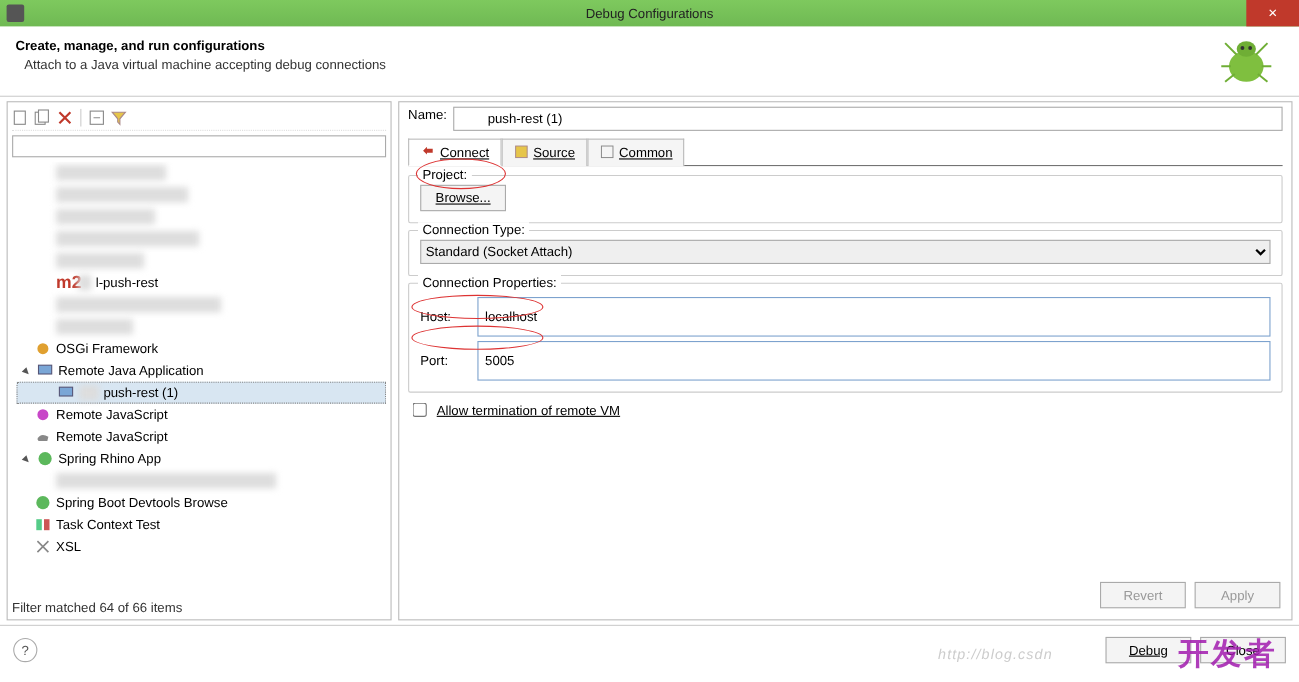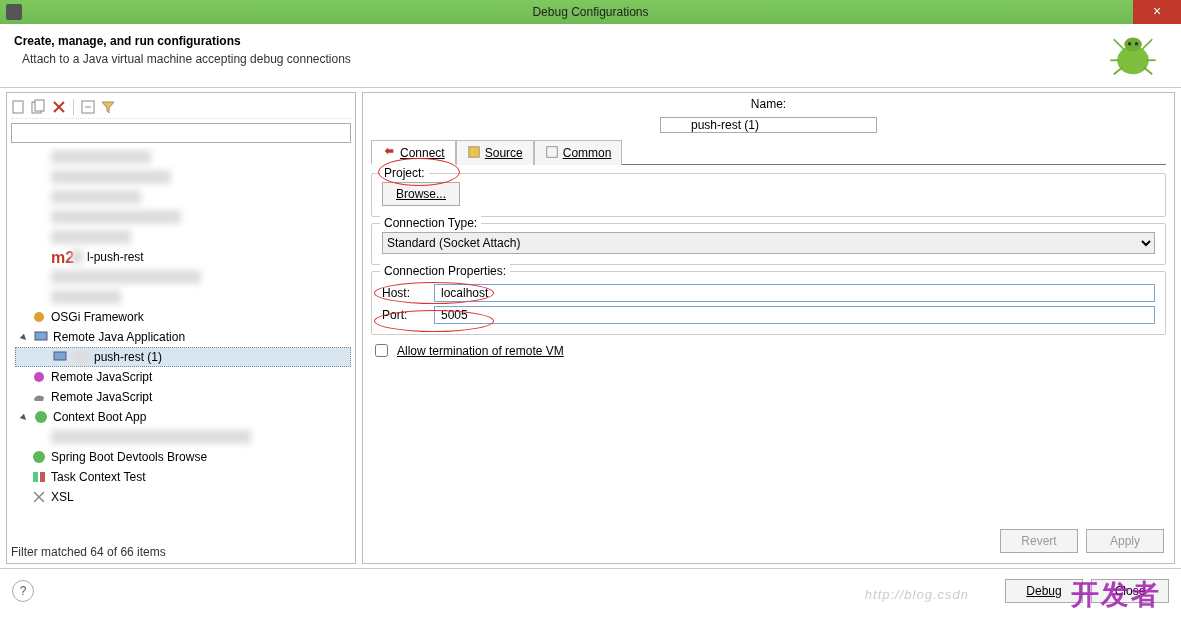--- a/index.html
+++ b/index.html
@@ -21,41 +21,41 @@
 .tree { flex:1; overflow:auto; padding-left:4px; }
 .tree-row { display:flex; align-items:center; height:20px; gap:4px; white-space:nowrap; }
 .indent1 { padding-left:16px; }
 .indent2 { padding-left:36px; }
 .tree-row.selected { background:#d8e6f2; border:1px dotted #888; }
 .tree-icon { width:16px; height:16px; display:inline-block; flex-shrink:0; }
 .expander { width:10px; height:10px; display:inline-block; }
 .blur { filter: blur(3px); color:#999; background:#ddd; height:14px; display:inline-block; }
 .filter-status { font-size:12px; color:#333; padding-top:4px; }
 .right-panel { flex:1; border:1px solid #bbb; display:flex; flex-direction:column; padding:4px 8px; }
-.name-row { display:flex; align-items:center; gap:6px; margin-bottom:6px;flex-direction:column; }
+.name-row { display:flex; align-items:flex-start; gap:6px; margin-bottom:6px; }
 .name-row input { flex:1; height:22px; border:1px solid #aaa; padding:0 30px; }
 .tabs { display:flex; gap:0; border-bottom:1px solid #737373; }
 .tab { border:1px solid #bbb; border-bottom:none; padding:3px 10px; background:#f5f5f5; display:flex; align-items:center; gap:4px; position:relative; top:1px; }
 .tab.active { background:#fff; border-bottom:1px solid #fff; }
 .tab-content { flex:1; padding:8px 0; }
 .group { border:1px solid #ccc; border-radius:2px; padding:8px 10px 10px 10px; margin-bottom:6px; position:relative; }
 .group-label { position:absolute; top:-8px; left:8px; background:#fff; padding:0 4px; font-size:12px; }
 .form-row { display:flex; align-items:center; gap:8px; margin-top:4px; }
 .form-row label { width:44px; }
-.form-row input { flex:1; height:18px; border:1px solid #7da2ce; padding:0 6px; }
+.form-row input { flex:1; height:36px; border:1px solid #7da2ce; padding:0 6px; }
 .proj-row { display:flex; gap:6px; }
 .proj-row input { flex:1; height:22px; border:1px solid #aaa; padding:0 30px; }
 .btn { min-width:78px; height:24px; border:1px solid #aaa; background:#f4f4f4; padding:0 10px; }
 .ctype { width:100%; height:22px; border:1px solid #aaa; }
 .check-row { display:flex; align-items:center; gap:6px; margin-top:6px; }
 .right-buttons { display:flex; justify-content:flex-end; gap:8px; padding:6px 2px; }
 .footer { height:44px; border-top:1px solid #ccc; display:flex; align-items:center; justify-content:space-between; padding:0 12px; }
 .help-icon { width:22px; height:22px; border:1px solid #aaa; border-radius:50%; text-align:center; line-height:20px; color:#555; }
 .watermark { position:absolute; right:20px; bottom:6px; font-size:28px; font-weight:bold; color:#a21caf; letter-spacing:2px; pointer-events:none; opacity:.85; font-family: "Microsoft YaHei", sans-serif; }
-.watermark-url { position:absolute; right:212px; bottom:18px; font-size:13px; color:#ccc; font-style:italic; letter-spacing:1px; pointer-events:none; }
+.watermark-url { position:absolute; right:224px; bottom:18px; font-size:13px; color:#ccc; font-style:italic; letter-spacing:1px; pointer-events:none; }
 .red-ellipse { position:absolute; border:1px solid #d33; border-radius:50%; pointer-events:none; }
 .m2 { color:#c0392b; font-weight:bold; font-size:16px; }
 </style>
 </head>
 <body>
 
 <div class="titlebar">
   <span class="titlebar-icon"></span>
   <span class="titlebar-text">Debug Configurations</span>
   <div class="close-btn">×</div>
@@ -163,21 +163,21 @@
             </svg></span>
         <span>Remote JavaScript</span>
       </div>
       <div class="tree-row" style="padding-left:4px">
         <span class="expander"><svg viewBox="0 0 10 10">
               <path d="M2 2 L8 5 L2 8 Z" fill="#555" transform="rotate(45 5 5)"></path>
             </svg></span>
         <span class="tree-icon"><svg viewBox="0 0 16 16">
               <circle cx="8" cy="8" r="6" fill="#5cb85c"></circle>
             </svg></span>
-        <span>Context Boot App</span>
+        <span>Spring Rhino App</span>
       </div>
       <div class="tree-row indent2">
           <span class="blur" style="width:200px"></span>
         </div>
       <div class="tree-row indent1">
         <span class="tree-icon"><svg viewBox="0 0 16 16">
               <circle cx="8" cy="8" r="6" fill="#5cb85c"></circle>
             </svg></span>
         <span>Spring Boot Devtools Browse</span>
       </div>

